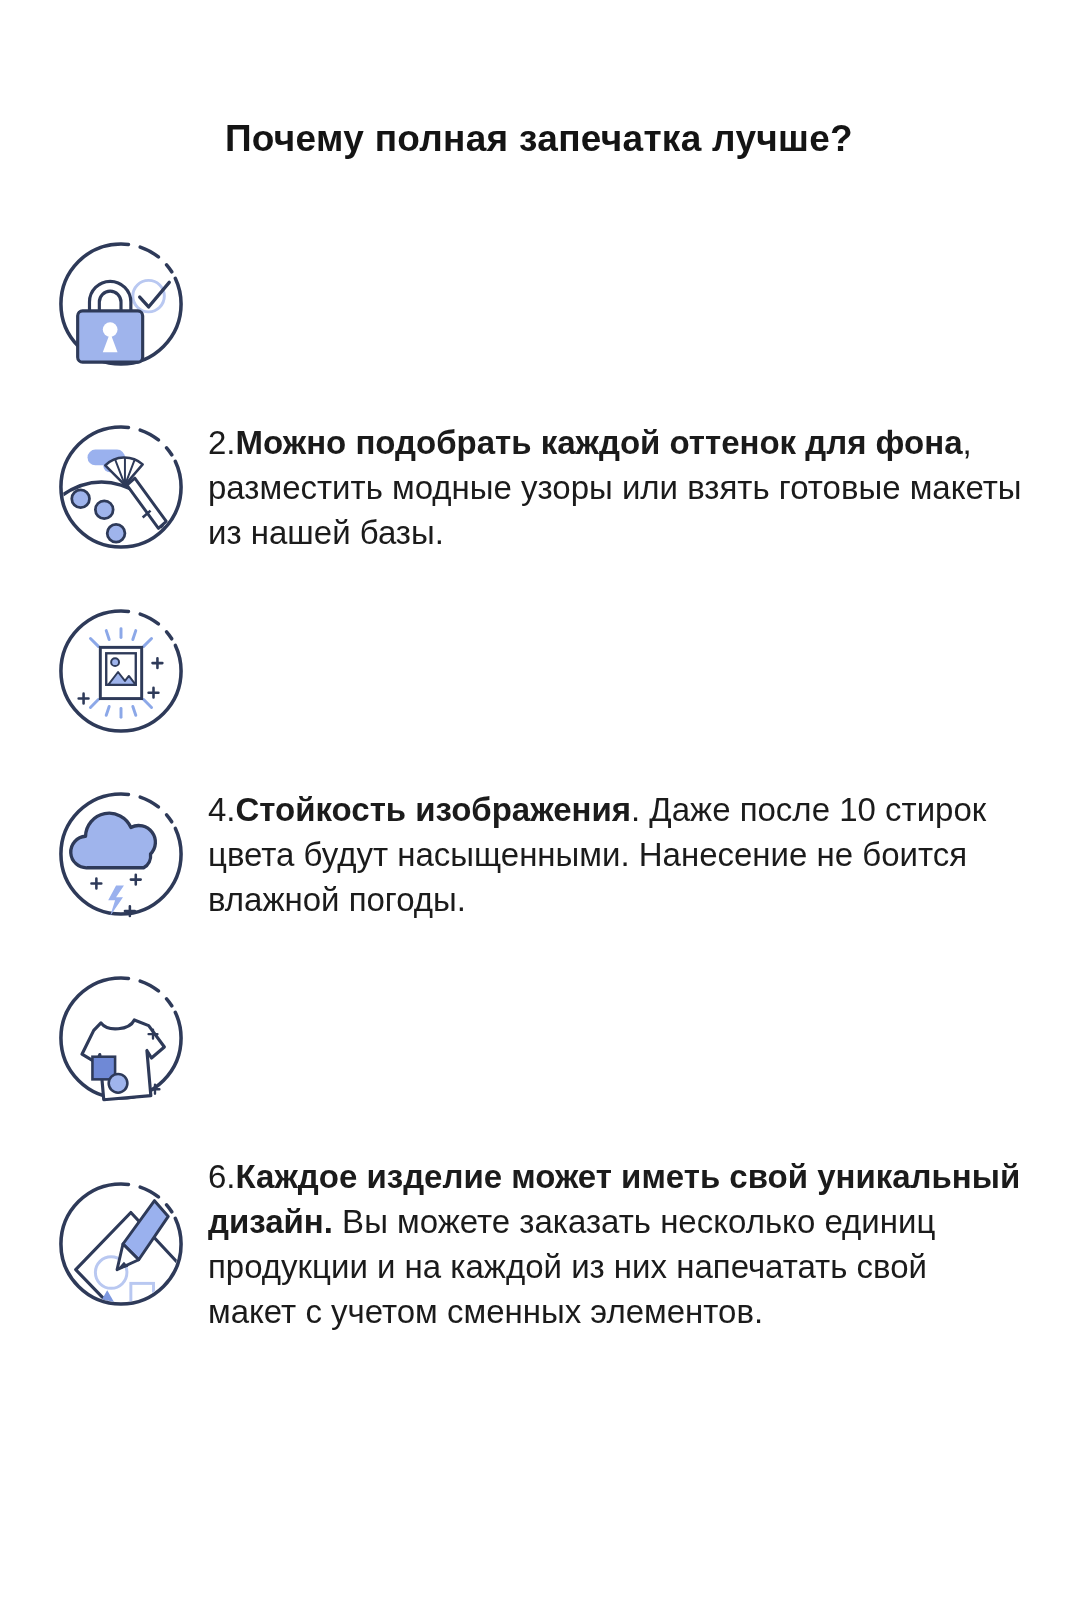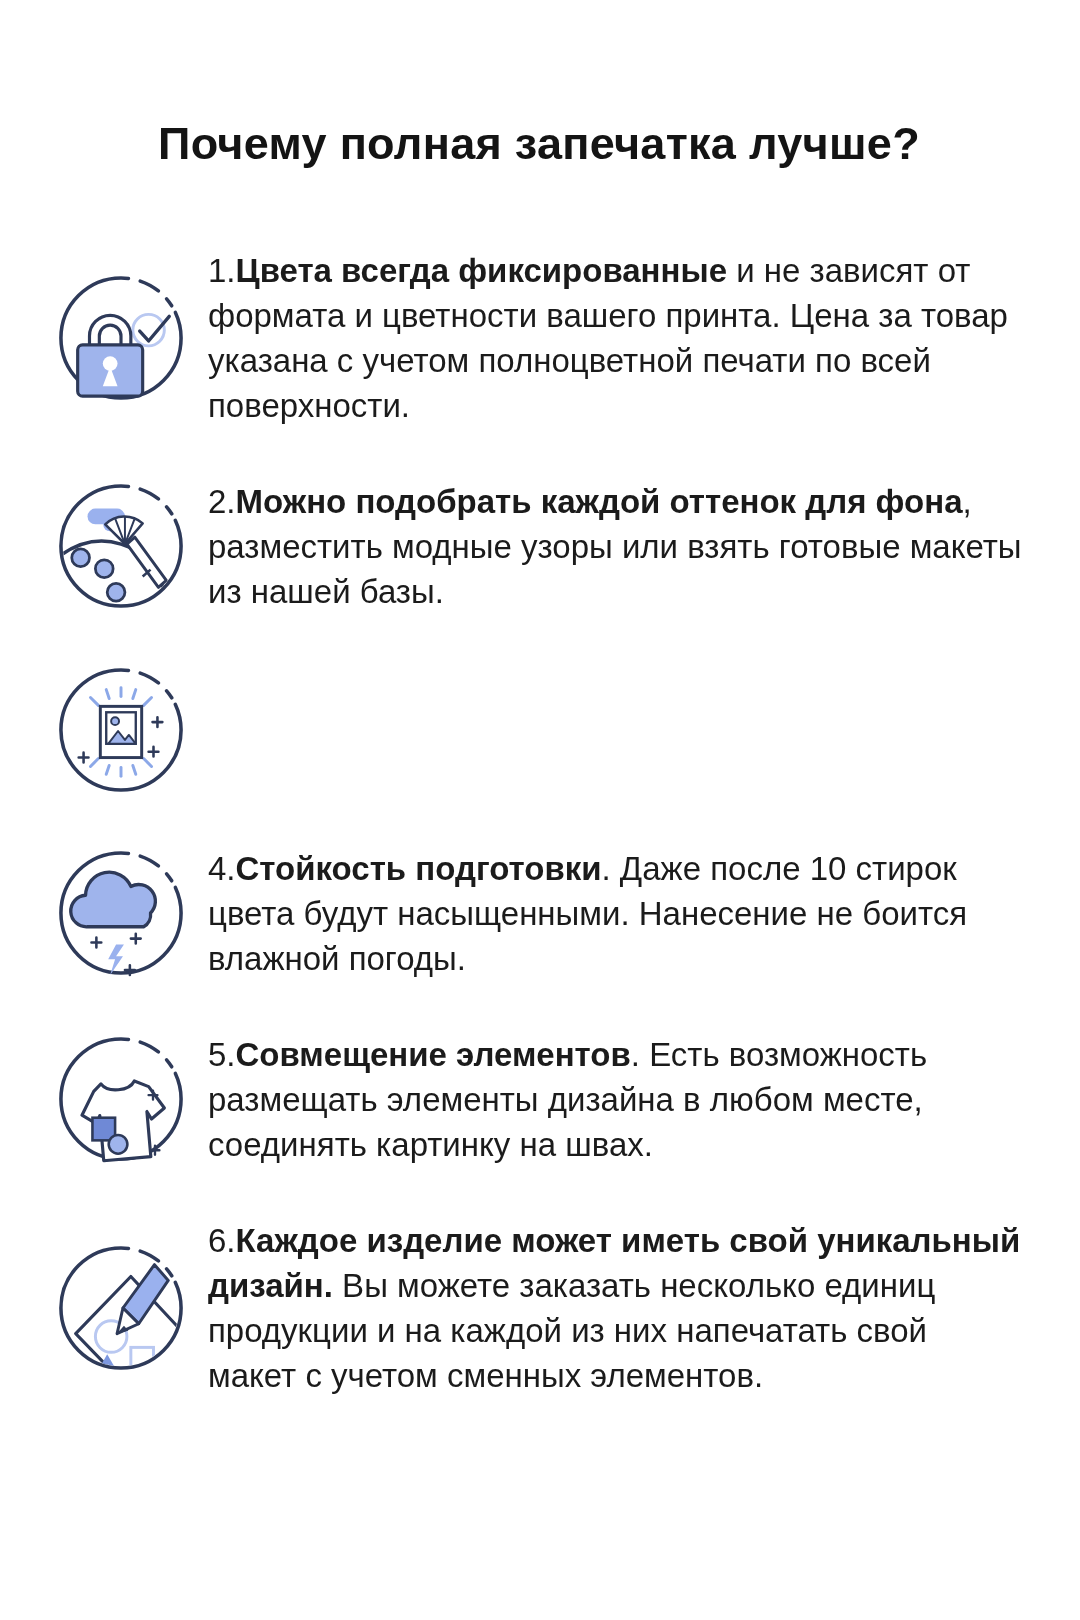--- a/index.html
+++ b/index.html
@@ -3,21 +3,21 @@
 <meta charset="utf-8">
 <style>
   html,body{margin:0;padding:0;}
   body{
     width:1080px;height:1620px;overflow:hidden;background:#ffffff;
     font-family:"Liberation Sans","DejaVu Sans",sans-serif;
   }
   .content{padding:0 58px 0 56px;}
   .title{
     margin:118px 0 78px;
-    font-size:45px;line-height:1.15;font-weight:700;
+    font-size:37px;line-height:1.15;font-weight:700;
     text-align:center;color:#141414;letter-spacing:.3px;
   }
   .row{display:flex;align-items:center;gap:22px;margin-bottom:51px;}
   .row:last-child{margin-bottom:4px;}
   .icon{width:130px;height:130px;flex:0 0 130px;}
   .icon svg{display:block;width:130px;height:130px;}
   .txt{margin:0;font-size:33px;line-height:45px;color:#1b1b1b;max-width:816px;}
   .txt b{font-weight:700;}
   .ring{fill:#ffffff;stroke:#2e3a59;stroke-width:3.6;stroke-linecap:round;
         stroke-dasharray:77 3.2 5.5 3 2.3 2;}
@@ -35,21 +35,20 @@
         <circle class="ring" cx="66" cy="66" r="61" pathLength="100"></circle>
         <circle cx="94" cy="58" r="16" fill="none" stroke="#b9c8f1" stroke-width="3"></circle>
         <path d="M85 59 l9 10 l21 -25" fill="none" stroke="#2e3a59" stroke-width="3.4" stroke-linecap="round" stroke-linejoin="round"></path>
         <path d="M34 74 v-10 a21 21 0 0 1 42 0 v10" fill="#ffffff" stroke="#2e3a59" stroke-width="3.2"></path>
         <path d="M44 74 v-10 a11 11 0 0 1 22 0 v10" fill="#ffffff" stroke="#2e3a59" stroke-width="3.2"></path>
         <rect x="22" y="73" width="66" height="52" rx="5" fill="#9fb4ec" stroke="#2e3a59" stroke-width="3.2"></rect>
         <circle cx="55" cy="92" r="7.5" fill="#ffffff"></circle>
         <path d="M55 95 l-7.5 20 h15 z" fill="#ffffff"></path>
       </svg>
     </span>
-    <p class="txt"><span>1.</span><b>Цвета всегда фиксированные</b><span> и не зависят от формата и цветности вашего принта. Цена за товар указана с учетом полноцветной печати по всей поверхности.</span></p>
   </div>
 
   <div class="row">
     <span class="icon">
       <svg viewBox="0 0 132 132">
         <defs>
             <clipPath id="clip2">
               <circle cx="66" cy="66" r="59"></circle>
             </clipPath>
           </defs>
@@ -106,39 +105,38 @@
         <circle class="ring" cx="66" cy="66" r="61" pathLength="100"></circle>
         <path d="M32 80 a16 16 0 0 1 -2 -32 a24 24 0 0 1 46 -9 a17 17 0 0 1 20 27 a14 14 0 0 1 -7 14 z" fill="#9fb4ec" stroke="#2e3a59" stroke-width="3.4" stroke-linejoin="round"></path>
         <g stroke="#2e3a59" stroke-width="2.6" stroke-linecap="round">
           <path d="M36 96 h10 M41 91 v10"></path>
           <path d="M76 92 h10 M81 87 v10"></path>
           <path d="M70 124 h10 M75 119 v10"></path>
         </g>
         <path d="M61 98 l-8 15 h7 l-5 16 l13 -19 h-7 l8 -12 z" fill="#9ab1ee"></path>
       </svg>
     </span>
-    <p class="txt"><span>4.</span><b>Стойкость подготовки</b><span>. Даже после 10 стирок цвета будут насыщенными. Нанесение не боится влажной погоды.</span></p>
+    <p class="txt"><span>4.</span><b>Стойкость изображения</b><span>. Даже после 10 стирок цвета будут насыщенными. Нанесение не боится влажной погоды.</span></p>
   </div>
 
   <div class="row">
     <span class="icon">
       <svg viewBox="0 0 132 132">
         <circle class="ring" cx="66" cy="66" r="61" pathLength="100"></circle>
         <g transform="rotate(-5 66 88)">
           <path d="M49 49 C55 59 77 59 83 49 L97 56 L111 79 L97 89 L93 81 L93 127 L45 127 L45 81 L41 89 L27 79 L41 56 Z" fill="#ffffff" stroke="#2e3a59" stroke-width="3.2" stroke-linejoin="round"></path>
         </g>
         <rect x="37" y="85" width="23" height="23" fill="#6f89d6" stroke="#2e3a59" stroke-width="2.6"></rect>
         <circle cx="63" cy="112" r="9.5" fill="#9fb4ec" stroke="#2e3a59" stroke-width="2.6"></circle>
         <g stroke="#2e3a59" stroke-width="2.4" stroke-linecap="round">
           <path d="M94 62 h9 M98.5 57.5 v9"></path>
           <path d="M96 118 h9 M100.5 113.5 v9"></path>
         </g>
       </svg>
     </span>
-    <p class="txt"><span>5.</span><b>Совмещение элементов</b><span>. Есть возможность размещать элементы дизайна в любом месте, соединять картинку на швах.</span></p>
   </div>
 
   <div class="row">
     <span class="icon">
       <svg viewBox="0 0 132 132">
         <defs>
             <clipPath id="clip6">
               <circle cx="66" cy="66" r="59"></circle>
             </clipPath>
           </defs>

